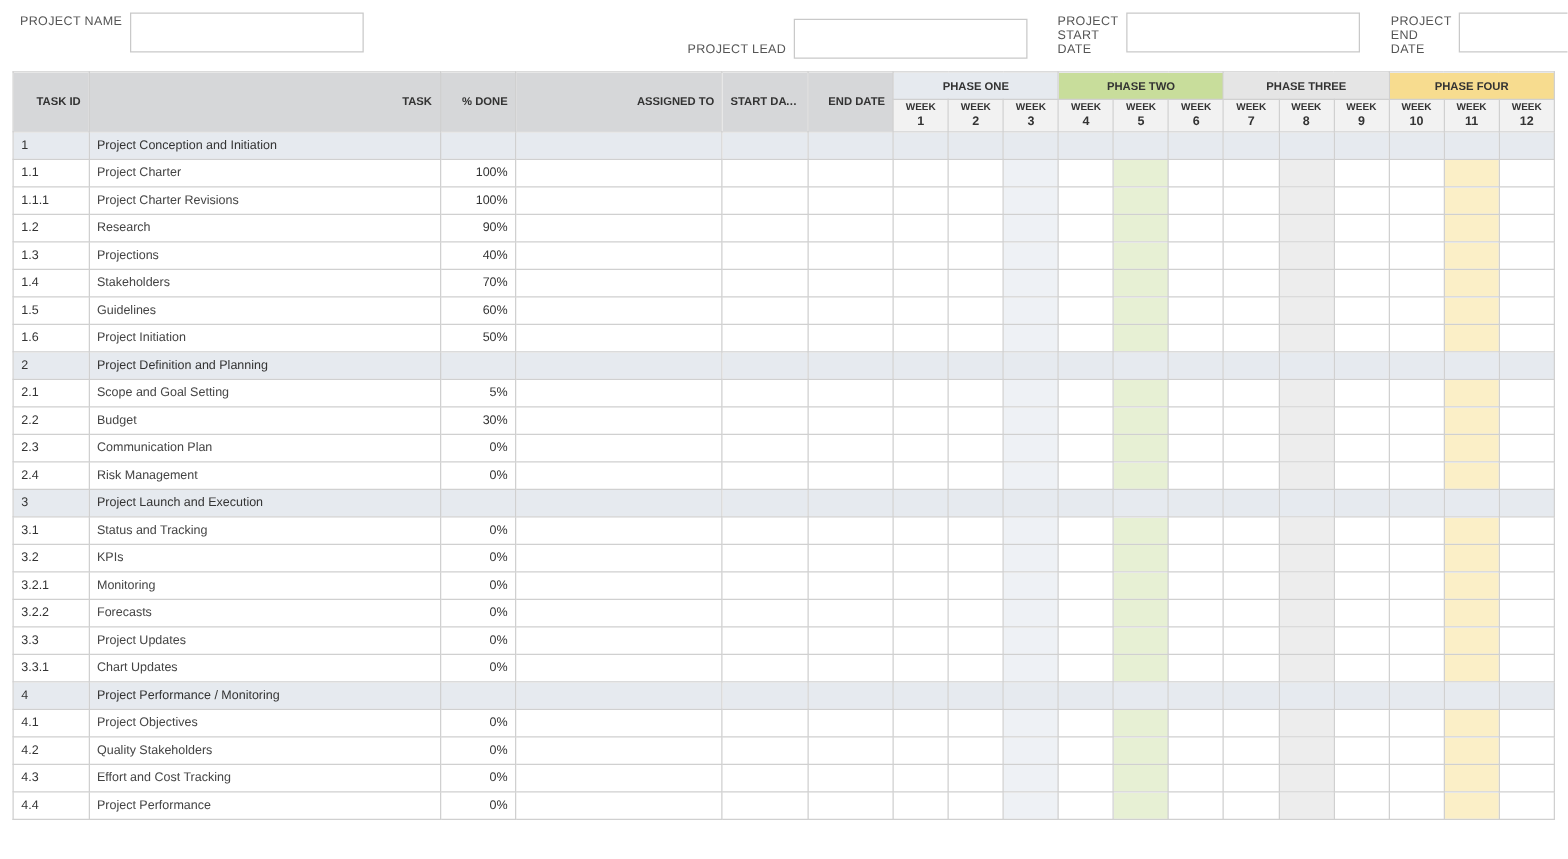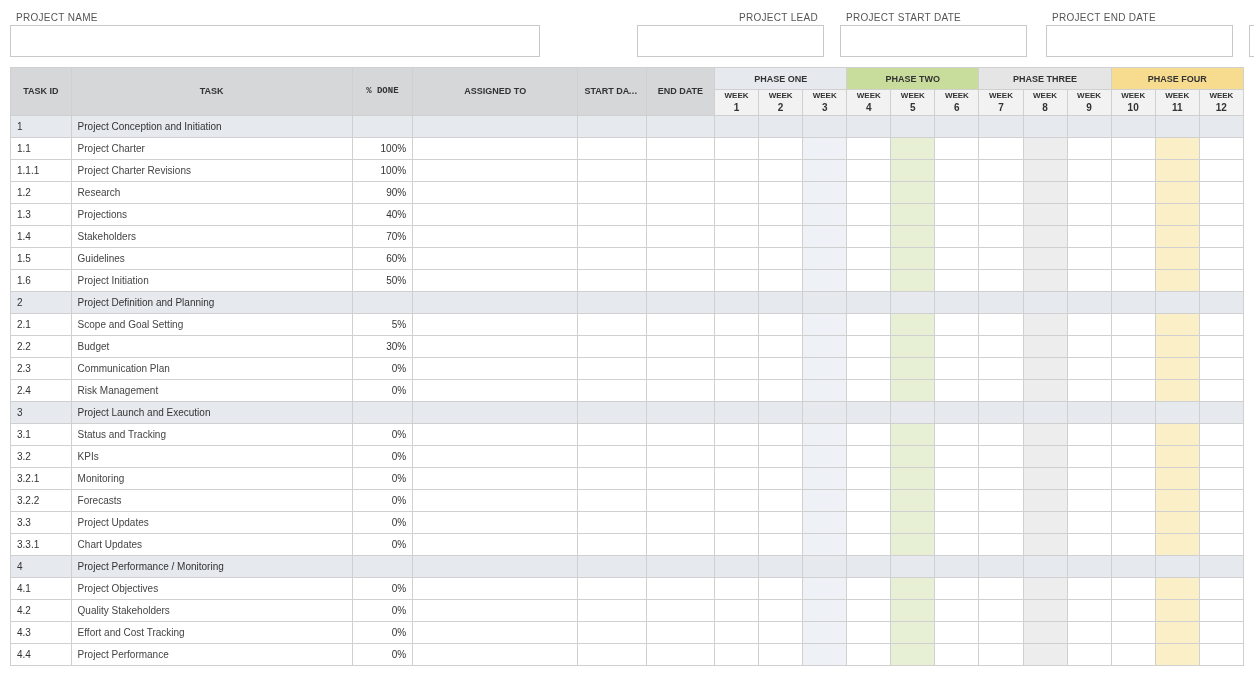--- a/index.html
+++ b/index.html
@@ -11,21 +11,20 @@
     font-size: 11px;
     color: #333;
   }
   .header-fields {
     display: flex;
     gap: 4px;
     margin-bottom: 10px;
   }
   .field-group {
     display: flex;
-    flex-direction: column;
   }
   .field-label {
     font-size: 10px;
     color: #555;
     padding: 2px 6px;
     font-weight: normal;
     letter-spacing: 0.3px;
   }
   .field-box {
     border: 1px solid #c9c9c9;
@@ -52,21 +51,21 @@
     white-space: nowrap;
     text-overflow: ellipsis;
     vertical-align: middle;
     height: 22px;
   }
   table.grid th {
     background: #d6d7d9;
     font-weight: bold;
     font-size: 9px;
     color: #333;
-    text-align: center;
+    text-align: right;
   }
   th.center, td.center { text-align: center; }
   .phase-hdr {
     text-align: center !important;
     font-weight: bold;
     font-size: 10px;
     padding: 4px 2px;
   }
   .phase1-bg { background: #e6eaef !important; }
   .phase2-bg { background: #c8dd9b !important; }
@@ -90,21 +89,21 @@
   .week-num { display:block; font-size:10px; margin-top:1px; }
 
   tr.section-row td {
     background: #e6eaef;
     color: #333;
   }
   td.task-name { color: #444; }
   td.pct { text-align: right; }
   .col-id       { width: 55px; }
   .col-task     { width: 255px; margin-top: 25px; }
-  .col-pct      { width: 55px; font-family: Liberation Mono, monospace; }
+  .col-pct      { width: 55px; }
   .col-assigned { width: 150px; }
   .col-sdate    { width: 62px; }
   .col-edate    { width: 62px; }
   .col-week     { width: 40px; }
 </style>
 </head>
 <body>
 
 <div class="header-fields">
   <div class="field-group fg-name">

